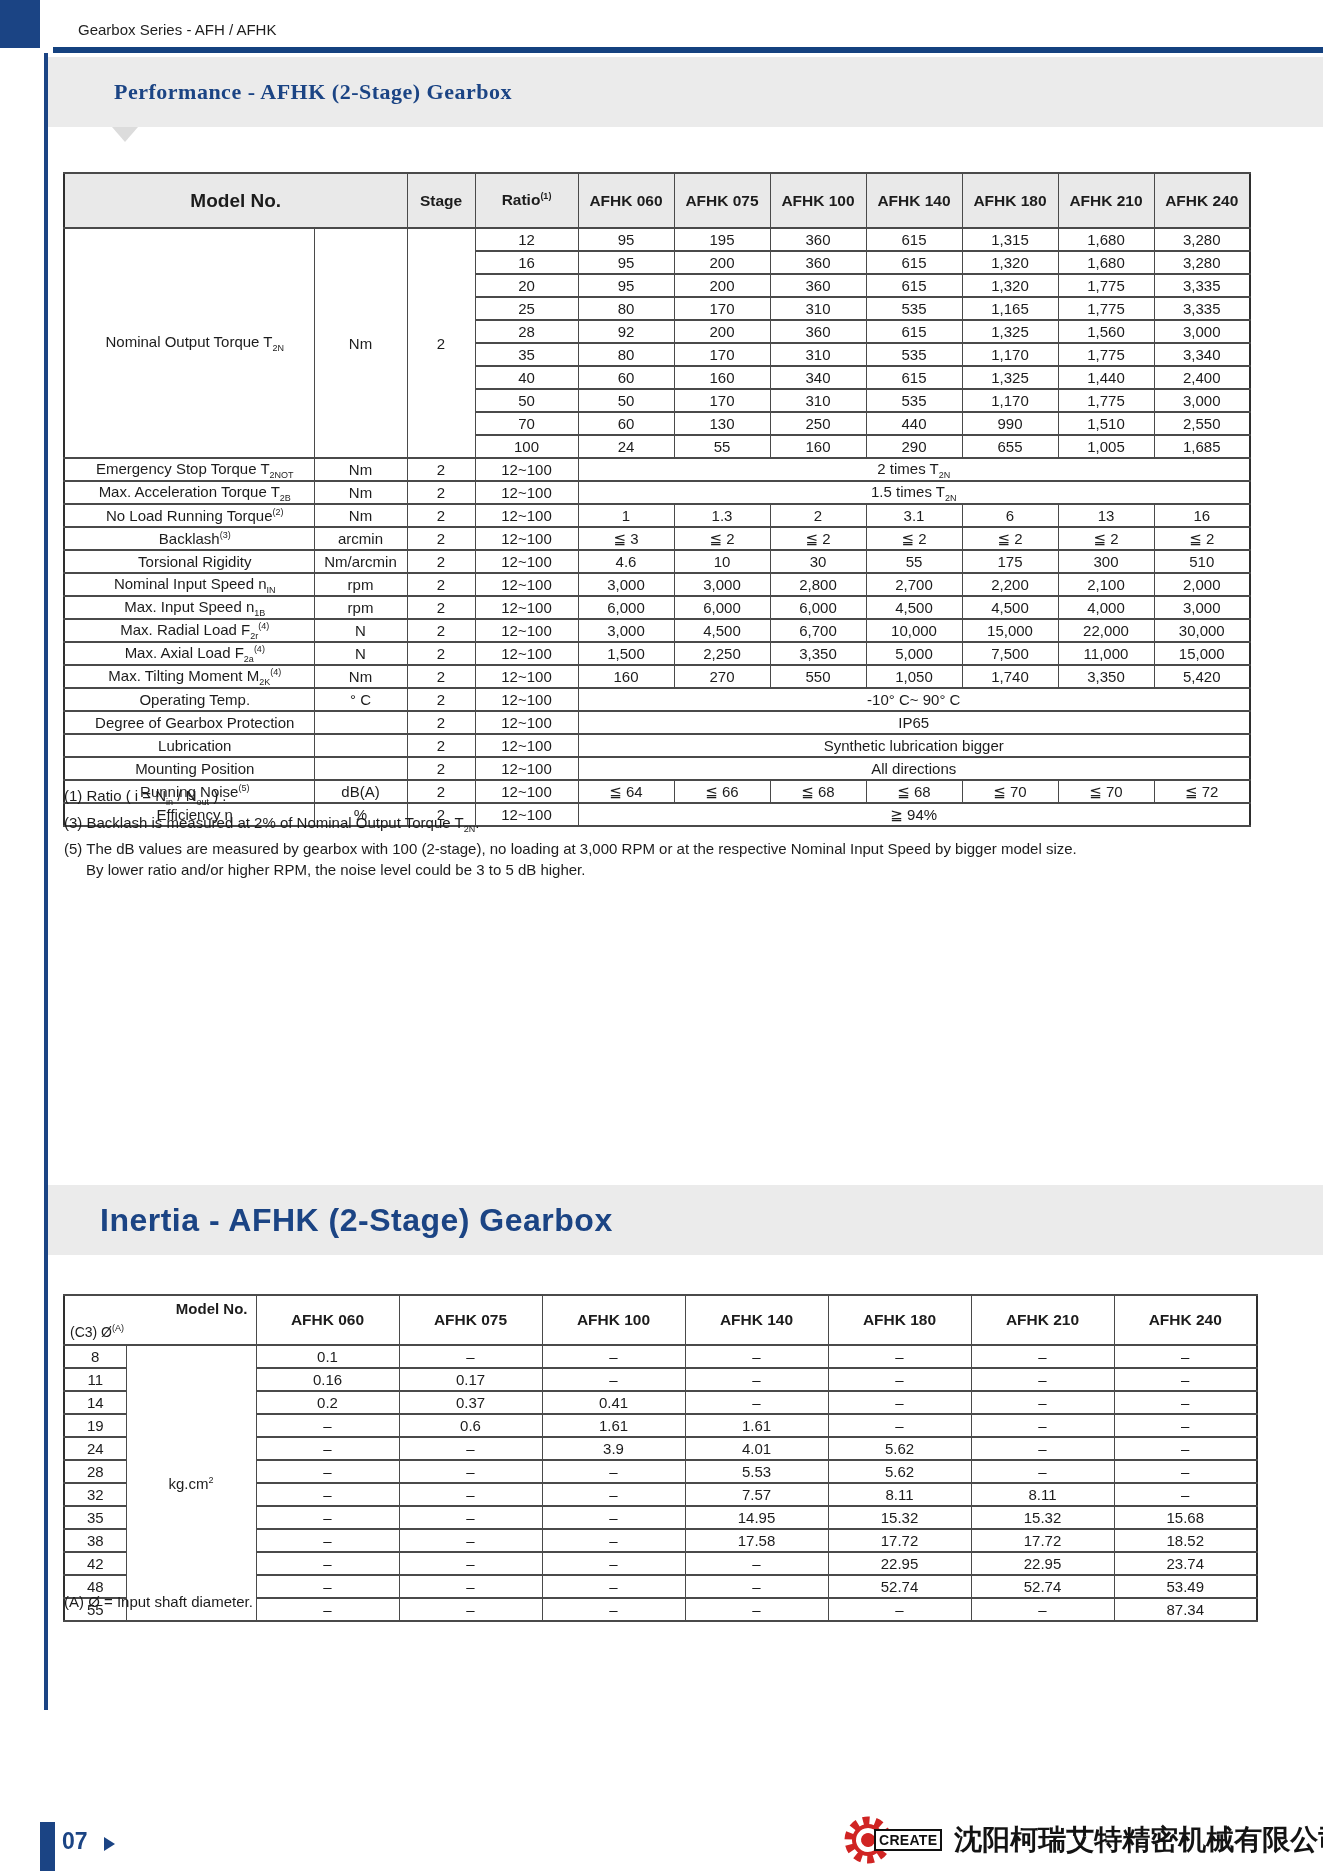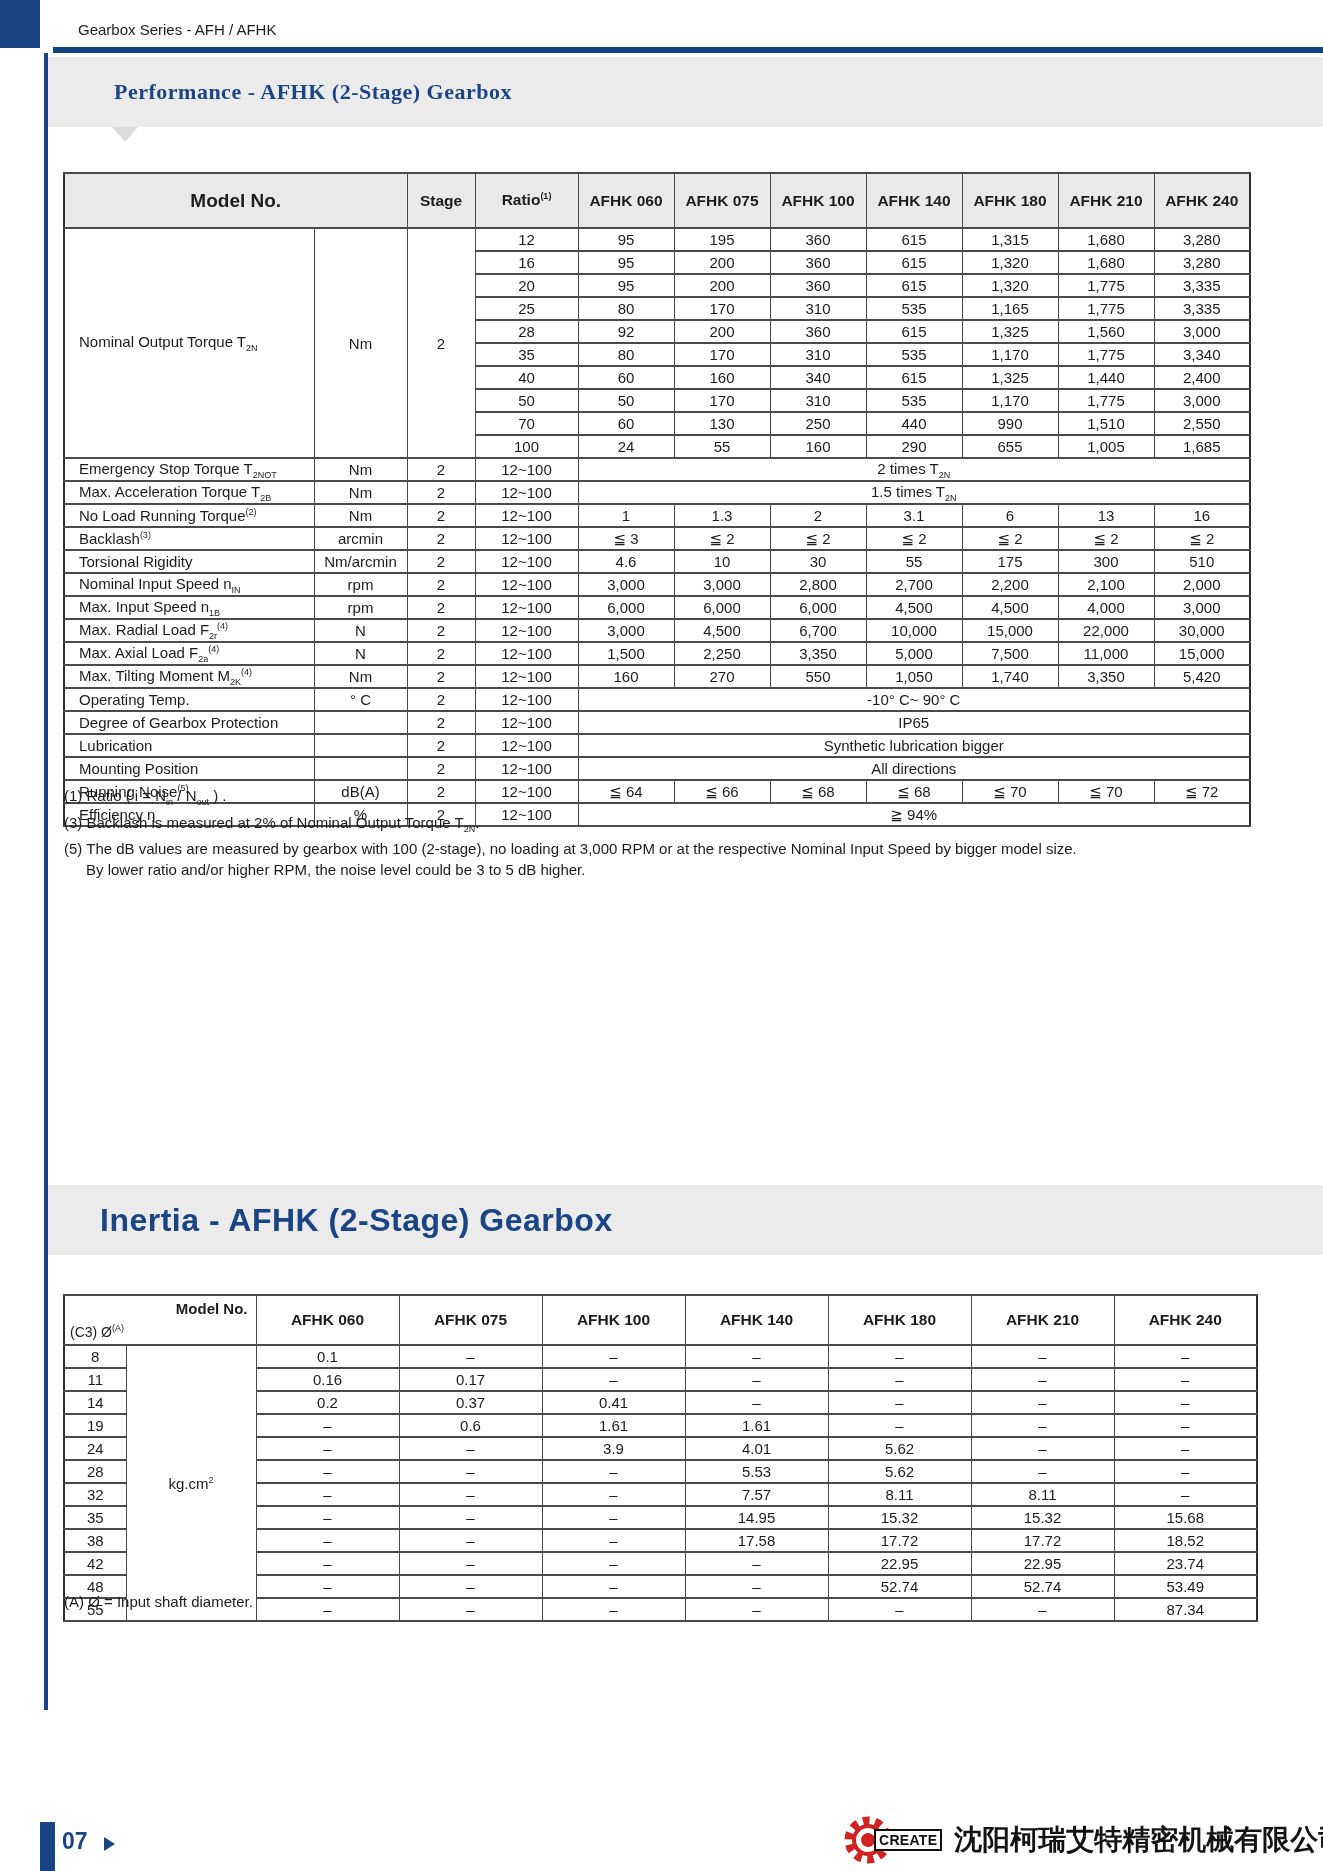--- a/index.html
+++ b/index.html
@@ -36,21 +36,21 @@
   .pt th,.pt td,.it th,.it td{
     border:1px solid #4a4a4a;
     border-top-width:2px;border-bottom-width:2px;
     padding:0 3px;overflow:hidden;white-space:nowrap;
   }
   .pt{border:2px solid #2e2e2e;}
   .it{border:2px solid #2e2e2e;}
   .pt thead th{background:#e9e9e9;height:53px;font-weight:bold;font-size:15.5px;}
   .pt thead th.h-model{font-size:19px;}
   .pt tbody td{height:21px;text-align:center;}
-  .pt td.lbl{text-align:left;padding-left:14px;}
+  .pt td.lbl{text-align:center;padding-left:14px;}
   .it thead th{height:48px;font-weight:bold;font-size:15.5px;background:#fff;}
   .it tbody td{height:21px;text-align:center;}
   sub{font-size:9px;}
   sup{font-size:9px;}
 
   
   .corner{position:relative;padding:0;
     background:linear-gradient(to bottom right,
       transparent calc(50% - 1px), #3d3d3d calc(50% - 1px),
       #3d3d3d calc(50% + 1px), transparent calc(50% + 1px));}

